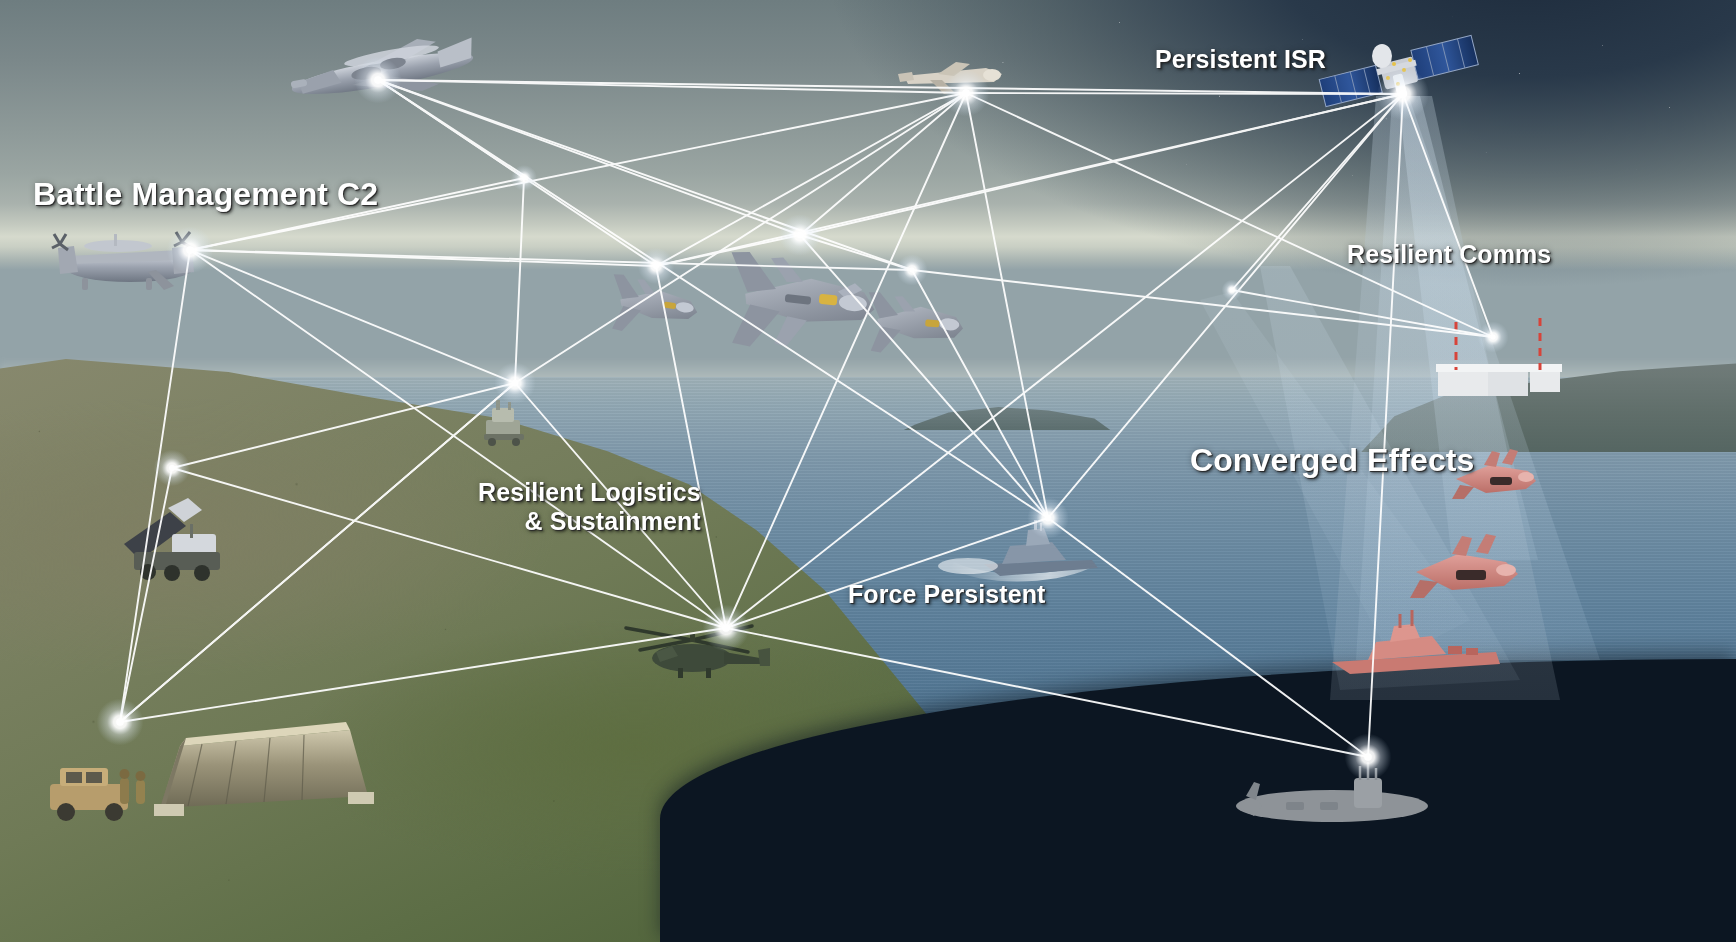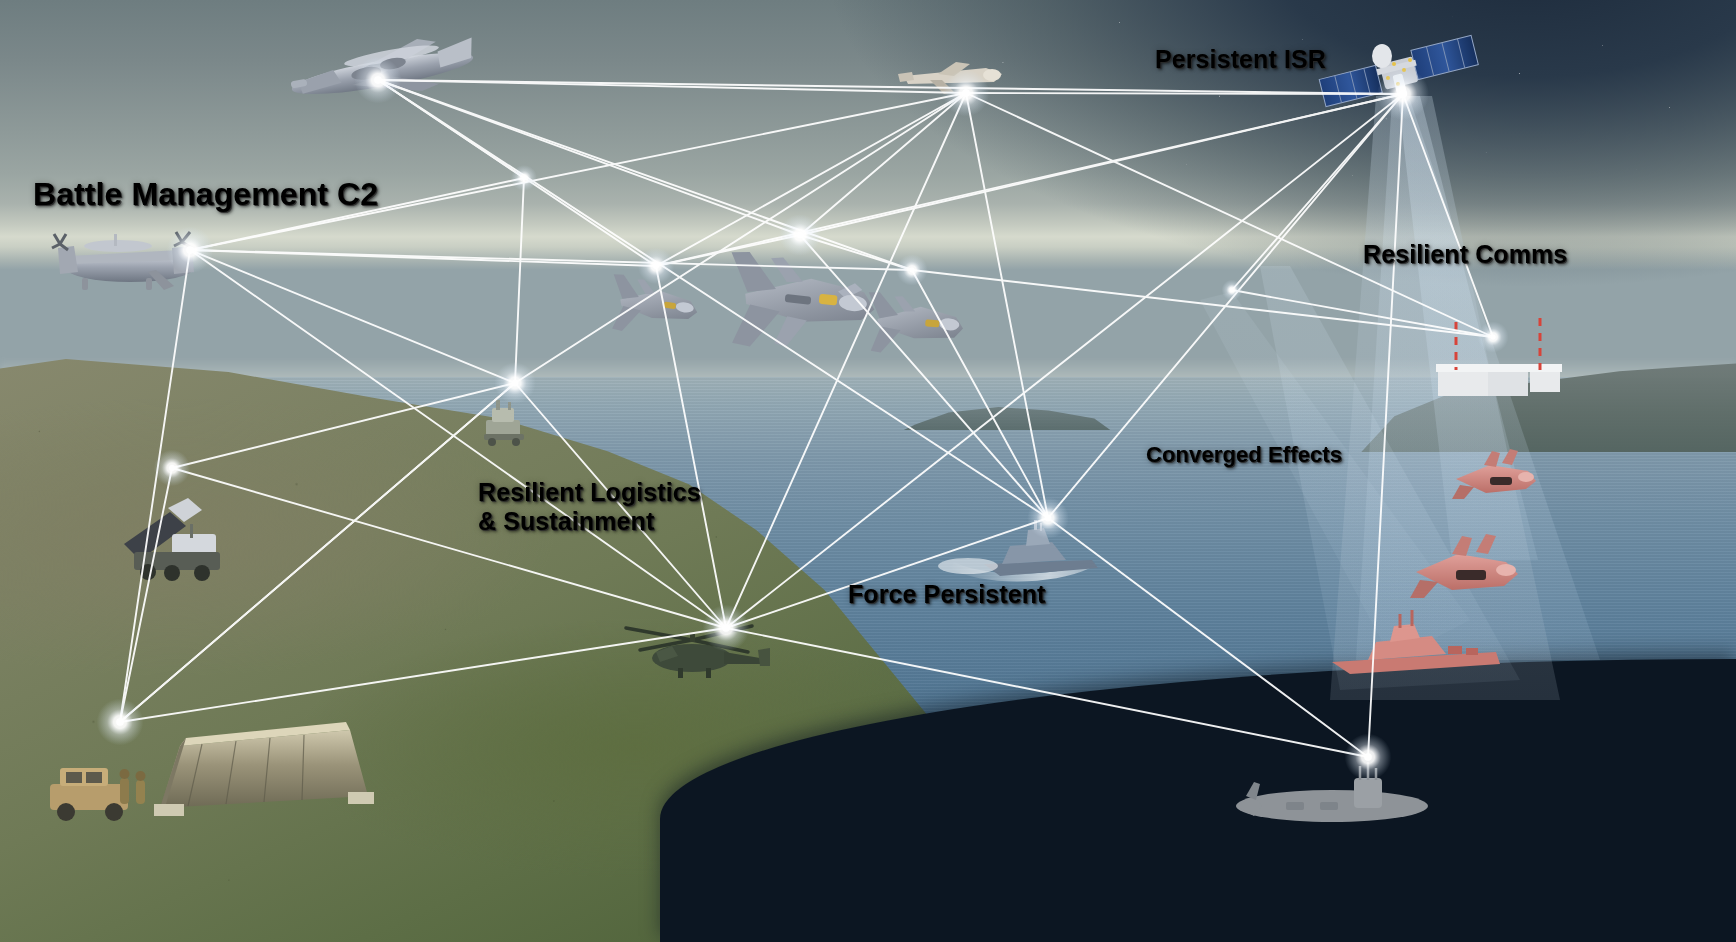--- a/index.html
+++ b/index.html
@@ -118,32 +118,32 @@
     clip-path: polygon(6% 80%, 22% 40%, 46% 22%, 70% 34%, 92% 60%, 100% 100%, 0% 100%);
     opacity:.8;
   }
 
   
   svg.net { position:absolute; left:0; top:0; width:1736px; height:942px; }
 
   
   .lbl {
     position:absolute;
-    color:#000000;
+    color:#ffffff;
     font-weight:700;
     letter-spacing:.1px;
     text-shadow:
        1px 1px 0 rgba(40,40,40,.85),
        2px 2px 3px rgba(0,0,0,.55),
        0 0 6px rgba(0,0,0,.25);
     white-space:nowrap;
     line-height:1.16;
     user-select:none;
   }
-  .lbl.two { white-space:normal; text-align:left; }
+  .lbl.two { white-space:normal; text-align:right; }
 </style>
 </head>
 <body>
 
 <div id="scene">
 
   <div class="layer sky"></div>
   <div class="stars"></div>
   <div class="cloudband"></div>
   <div class="sea"></div>
@@ -550,19 +550,19 @@
           <circle cx="1368" cy="757" r="23.400000000000002" fill="url(#glow)"></circle>
           <circle cx="1368" cy="757" r="3.78" fill="#ffffff"></circle>
         </g>
       </g>
 
   </svg>
 
   <div id="labels">
       <div class="lbl" style="left: 1155px; top: 45px; font-size: 25px;">Persistent ISR</div>
       <div class="lbl" style="left: 33px; top: 176px; font-size: 32px;">Battle Management C2</div>
-      <div class="lbl" style="left: 1347px; top: 240px; font-size: 25px; margin-left: 16px;">Resilient Comms</div>
-      <div class="lbl" style="left: 1146px; top: 442px; font-size: 22px;">Converged Effects</div>
+      <div class="lbl" style="left: 1347px; top: 240px; font-size: 25px;">Resilient Comms</div>
+      <div class="lbl" style="left: 1190px; top: 442px; font-size: 32px;">Converged Effects</div>
       <div class="lbl two" style="left: 478px; top: 478px; font-size: 25px;">Resilient Logistics<br>&amp; Sustainment</div>
       <div class="lbl" style="left: 848px; top: 580px; font-size: 25px;">Force Persistent</div>
     </div>
 
 </div>
 
 </body></html>

